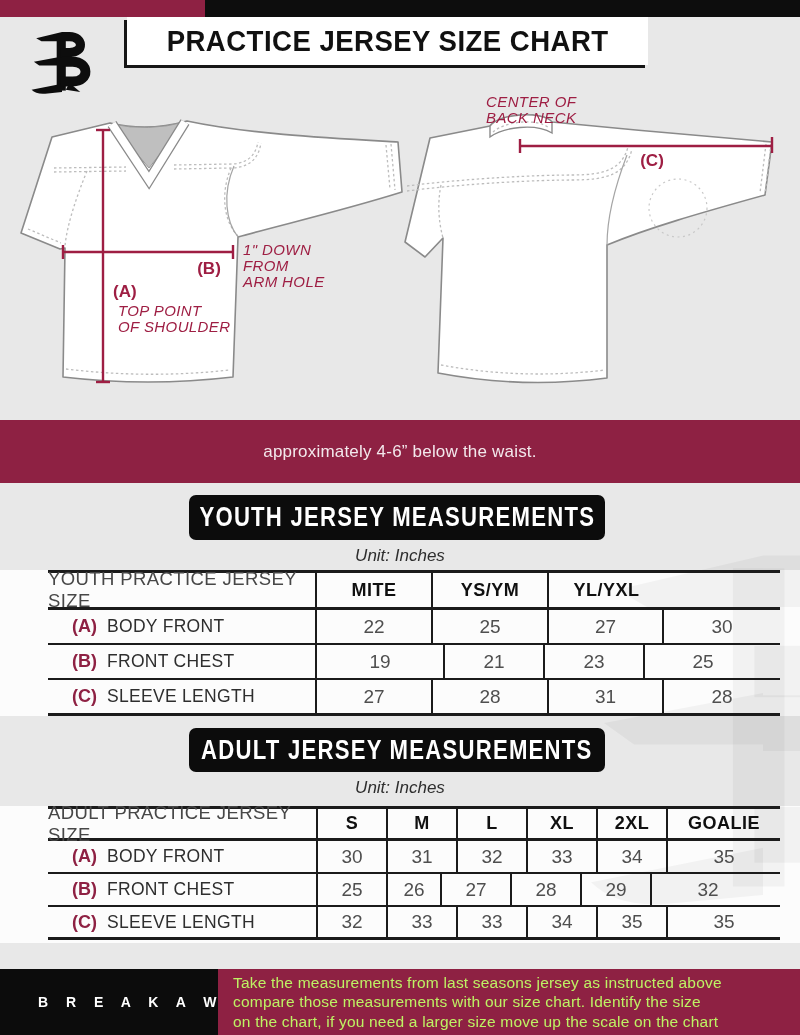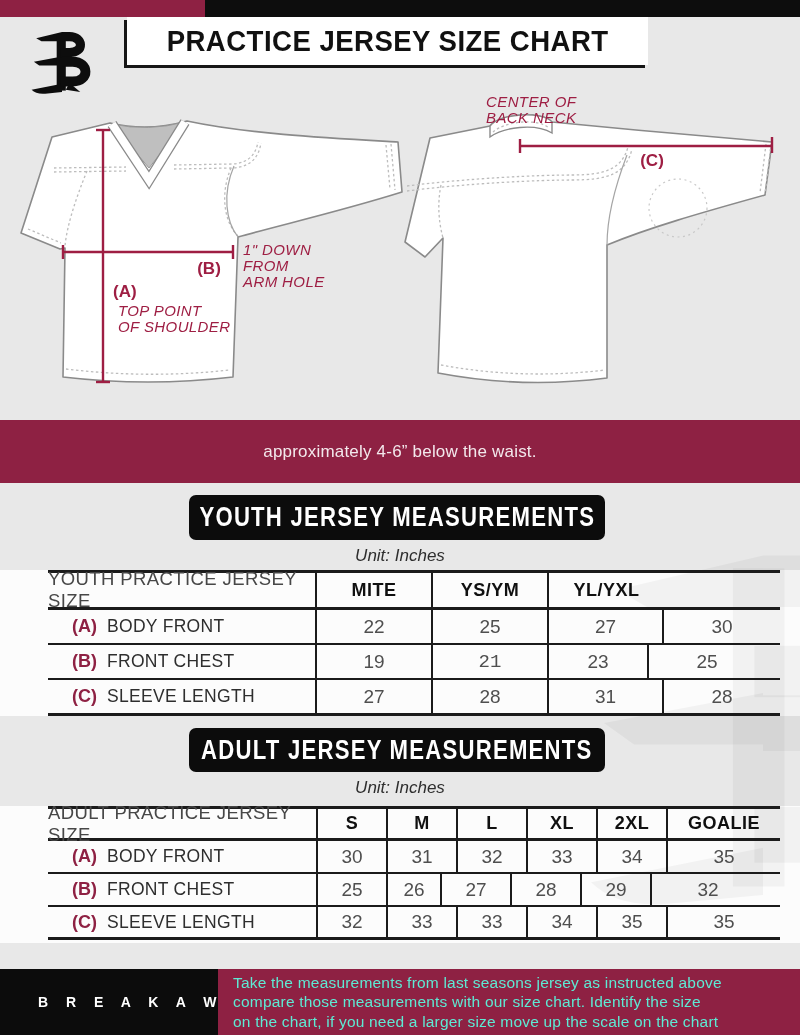--- a/index.html
+++ b/index.html
@@ -58,21 +58,21 @@
   .row-key { color:#8e2143; font-weight:bold; font-size:18px; margin-right:10px; }
   .row-label { color:#2e2e2e; font-size:17.5px; letter-spacing:.3px; }
   .val { color:#4f4f4f; font-size:19px; }
 
   
   .footer-black { position:absolute; left:0; top:969px; width:218px; height:66px; background:#0c0c0c;
                   display:flex; align-items:center; z-index:3; }
   .footer-black .brand { color:#fff; font-size:14px; font-weight:bold; letter-spacing:7px; margin-left:8px; white-space:nowrap; }
   .footer-maroon { position:absolute; left:218px; top:969px; width:582px; height:66px; background:#8e2143;
                    display:flex; flex-direction:column; justify-content:center; padding-left:15px; z-index:3; }
-  .footer-maroon p { color:#5eead4; font-size:15.5px; line-height:19.5px; letter-spacing:.2px; }
+  .footer-maroon p { color:#bef264; font-size:15.5px; line-height:19.5px; letter-spacing:.2px; }
 
   .jersey-outline { stroke:#8a8a8a; stroke-width:1.6; fill:#ffffff; stroke-linejoin:round; }
   .stitch { stroke:#bdbdbd; stroke-width:1.3; fill:none; stroke-dasharray:2.5 2.5; }
   .seam { stroke:#a5a5a5; stroke-width:1.2; fill:none; }
   .mline { stroke:#9e1e43; stroke-width:2.4; }
 </style>
 </head>
 <body>
 
 <div class="page">
@@ -212,24 +212,24 @@
         </div>
       <div class="cell" style="width:116px;">
           <span class="val">30</span>
         </div>
     </div>
     <div class="trow" style="height:35px;">
       <div class="cell lbl" style="width:269px;">
           <span class="row-key">(B)</span>
           <span class="row-label">FRONT CHEST</span>
         </div>
-      <div class="cell" style="width:116px;">
+      <div class="cell" style="width:128px;">
           <span class="val">19</span>
         </div>
-      <div class="cell" style="width:116px;font-family:Liberation Mono, monospace;">
+      <div class="cell" style="width:100px;">
           <span class="val">21</span>
         </div>
       <div class="cell" style="width:100px;">
           <span class="val">23</span>
         </div>
       <div class="cell" style="width:116px;">
           <span class="val">25</span>
         </div>
     </div>
     <div class="trow" style="height:33px;">

